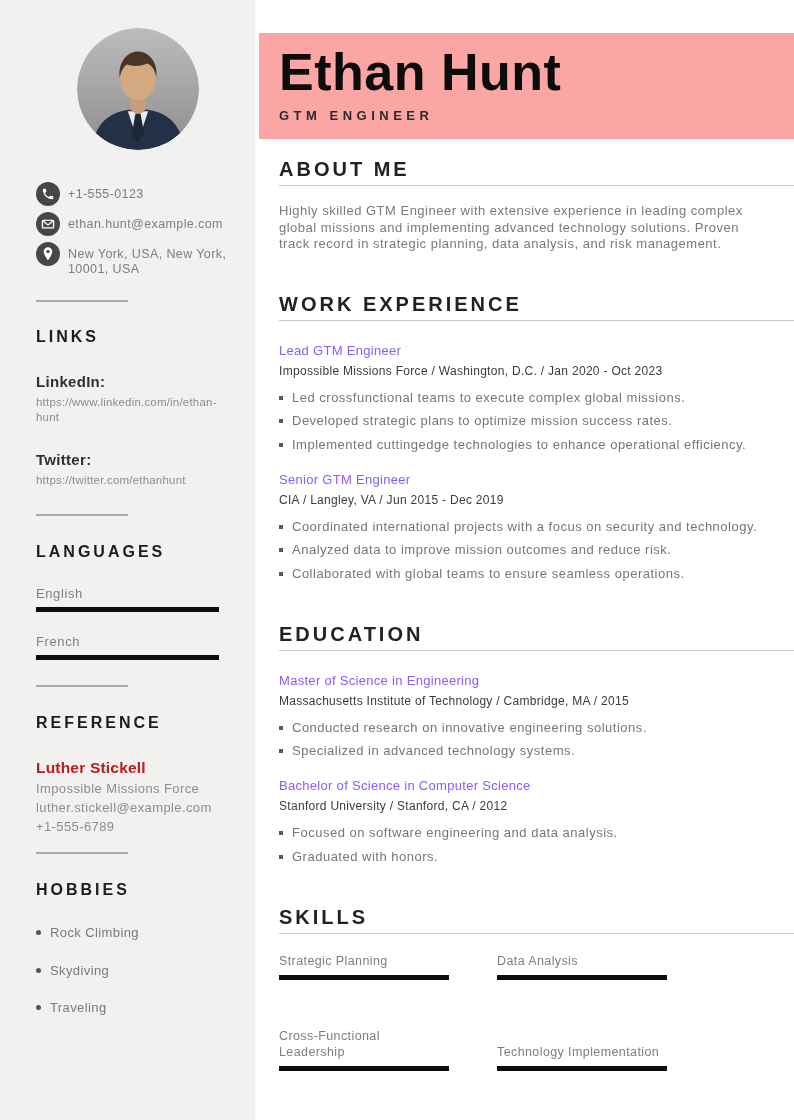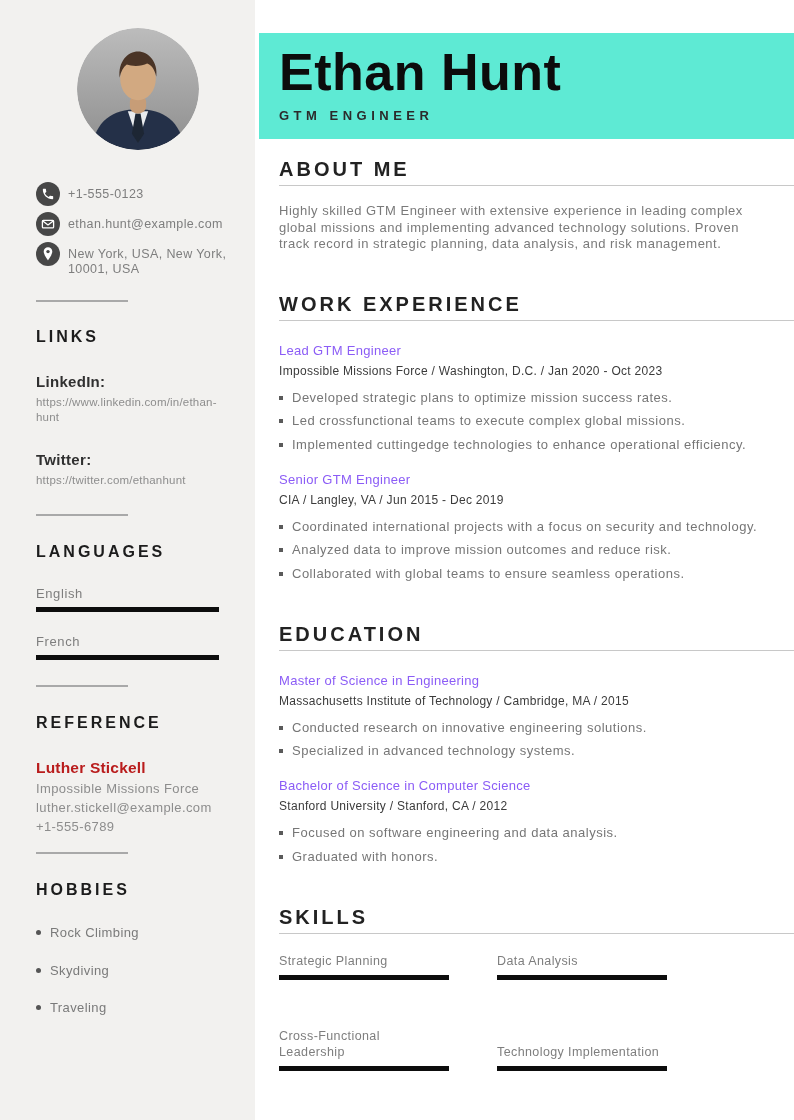--- a/index.html
+++ b/index.html
@@ -31,21 +31,21 @@
   .ref-name { margin-top:27px; font-size:15.5px; font-weight:600; color:#b91c1c; line-height:18px; letter-spacing:0.2px; }
   .ref-line { font-size:13px; color:#8d8d8d; line-height:19px; letter-spacing:0.4px; }
   .ref-lines { margin-top:2px; }
 
   .hobby-list { margin-top:26px; list-style:none; }
   .hobby-item { font-size:13px; color:#7a7a7a; line-height:15.5px; margin-bottom:22px; letter-spacing:0.4px; display:flex; align-items:center; }
   .hobby-item::before { content:""; width:5px; height:5px; border-radius:50%; background:#555; display:inline-block; margin-right:9px; flex:0 0 5px; }
 
   
   .main { position:absolute; left:255px; top:0; width:539px; height:1120px; background:#ffffff; }
-  .name-block { margin-top:33px; margin-left:4px; background:#5eead4; padding:13px 32px 15px 20px; }
+  .name-block { margin-top:33px; margin-left:4px; background:#fca5a5; padding:13px 32px 15px 20px; }
   .name { font-size:52px; font-weight:700; color:#0c0c0c; line-height:1.02; letter-spacing:0.5px; }
   .role { margin-top:9px; font-size:13px; font-weight:600; letter-spacing:4.5px; color:#2b2b2b; line-height:16px; }
 
   .section { margin-left:24px; }
   .main-heading { font-size:20px; font-weight:700; letter-spacing:3px; color:#222222; line-height:18px; padding-bottom:7px; border-bottom:1px solid #c8c8c8; }
   .sec-about { margin-top:21px; }
   .about-text { margin-top:17px; font-size:13px; color:#7a7a7a; line-height:1.27; letter-spacing:0.5px; padding-right:34px; }
 
   .sec-work { margin-top:42px; }
   .sec-education { margin-top:44px; }
@@ -181,22 +181,22 @@
       <p class="about-text">Highly skilled GTM Engineer with extensive experience in leading complex global missions and implementing advanced technology solutions. Proven track record in strategic planning, data analysis, and risk management.</p>
     </section>
 
     <section class="section sec-work">
       <div class="main-heading">WORK EXPERIENCE</div>
 
       <div class="entry">
         <div class="entry-title">Lead GTM Engineer</div>
         <div class="entry-meta">Impossible Missions Force / Washington, D.C. / Jan 2020 - Oct 2023</div>
         <ul class="entry-bullets">
+          <li>Led crossfunctional teams to execute complex global missions.</li>
           <li>Developed strategic plans to optimize mission success rates.</li>
-          <li>Led crossfunctional teams to execute complex global missions.</li>
           <li>Implemented cuttingedge technologies to enhance operational efficiency.</li>
         </ul>
       </div>
 
       <div class="entry">
         <div class="entry-title">Senior GTM Engineer</div>
         <div class="entry-meta">CIA / Langley, VA / Jun 2015 - Dec 2019</div>
         <ul class="entry-bullets">
           <li>Coordinated international projects with a focus on security and technology.</li>
           <li>Analyzed data to improve mission outcomes and reduce risk.</li>

